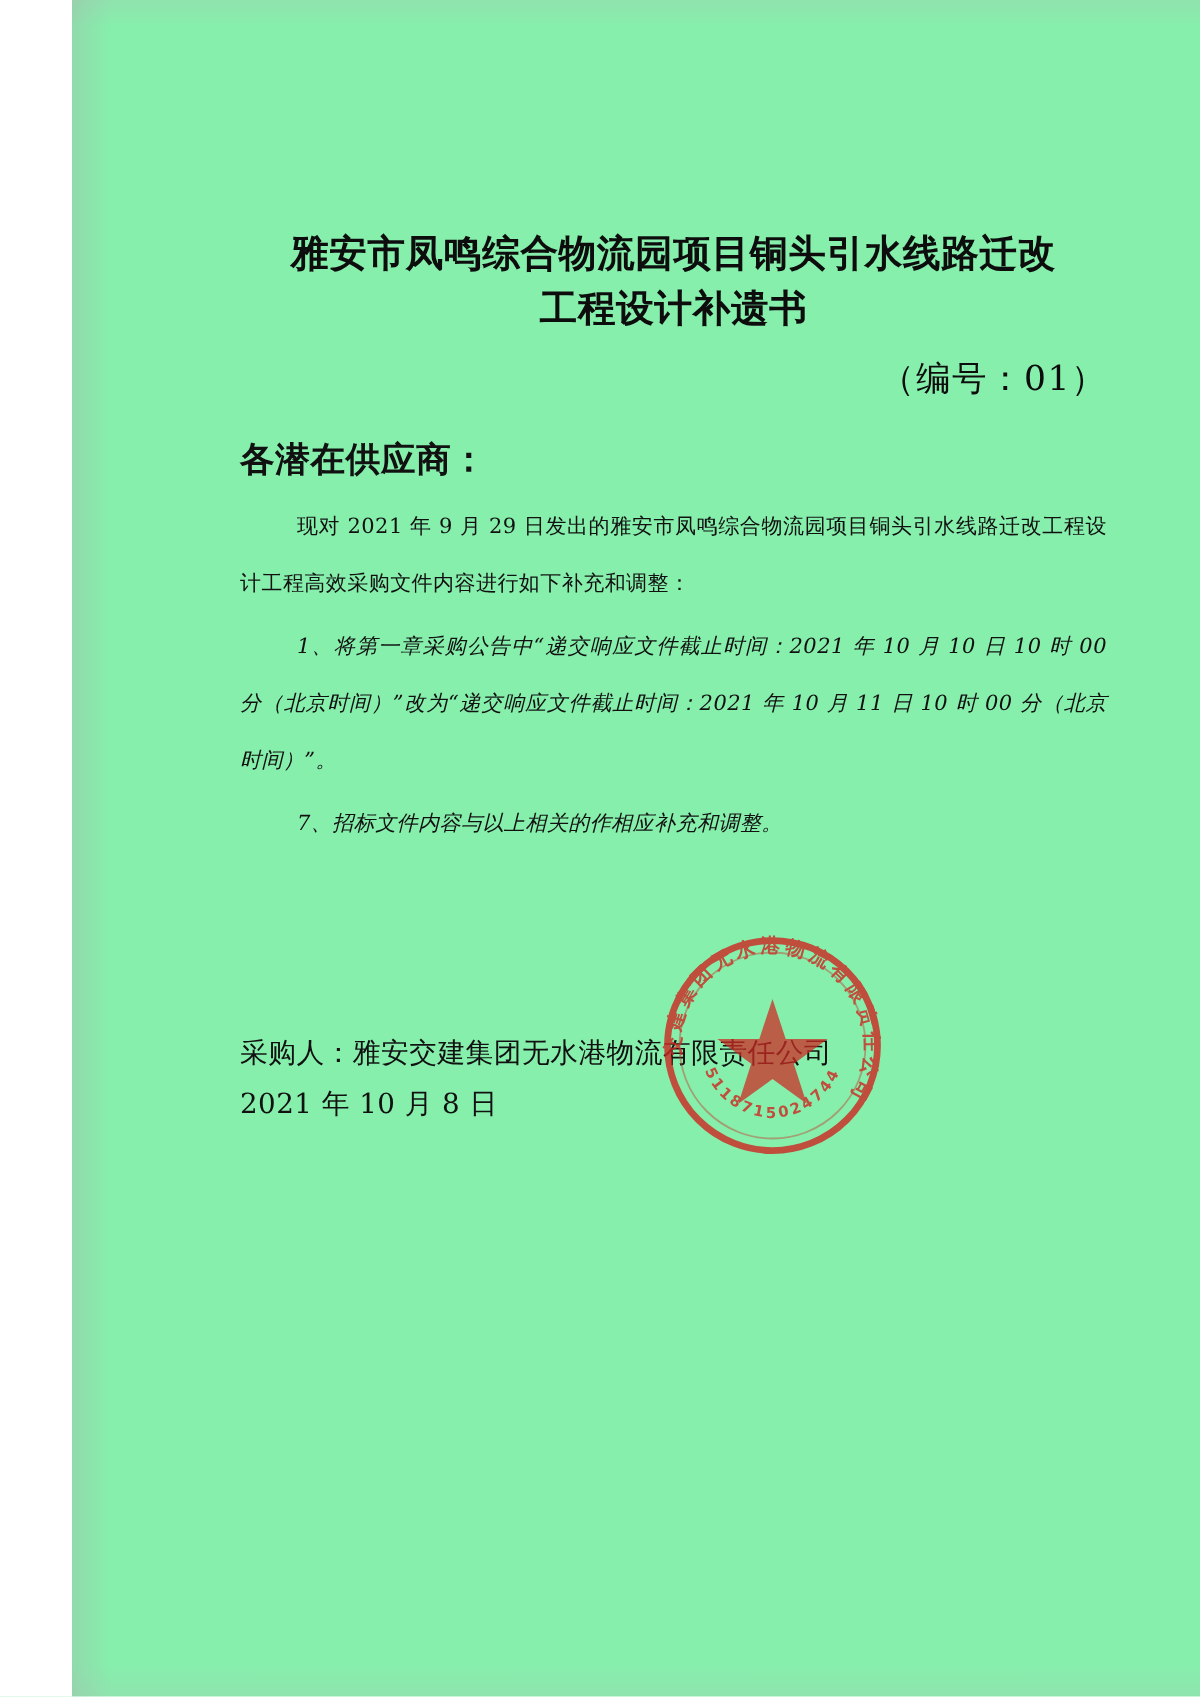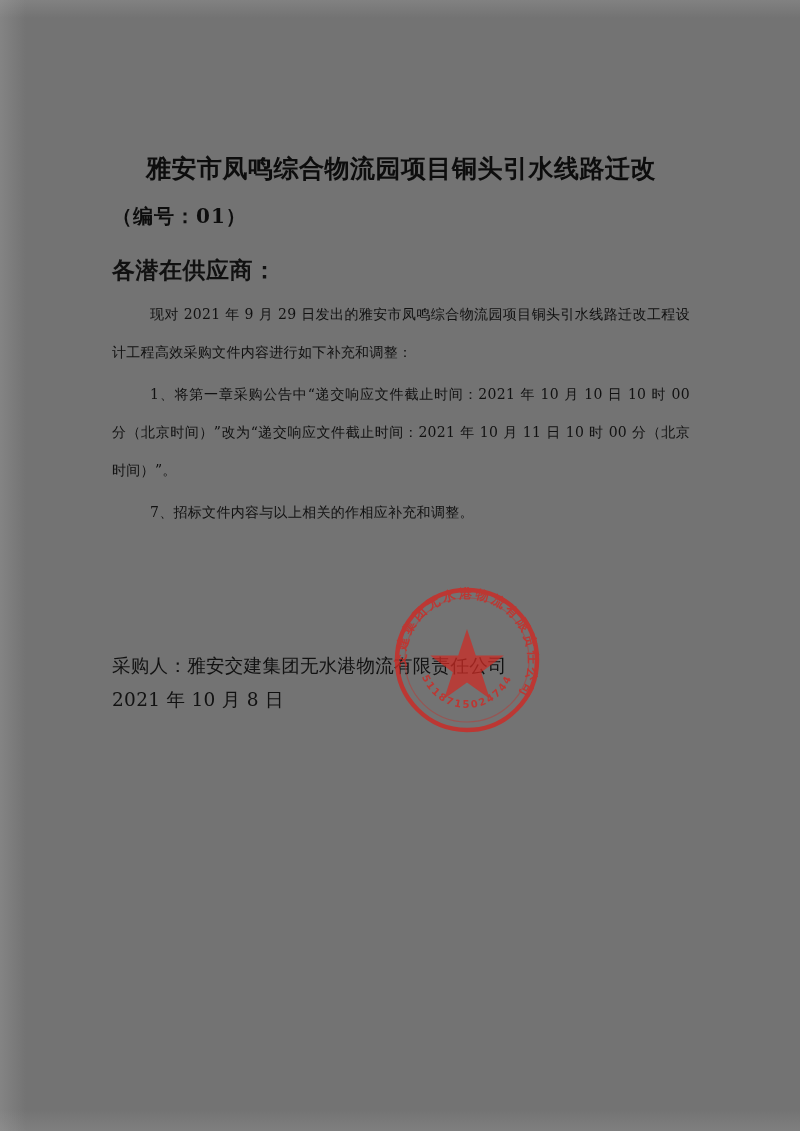--- a/index.html
+++ b/index.html
@@ -11,21 +11,22 @@
     width: 800px;
     height: 1131px;
     position: relative;
     overflow: hidden;
     font-family: "DejaVu Serif", "Liberation Serif", serif;
     color: #111111;
   }
   .page {
     position: absolute;
     inset: 0;
-    background: #737373;
+    background: #86efac;
+    margin-left: 48px;
   }
   
   .scan-edge-left {
     position: absolute;
     left: 0; top: 0; bottom: 0; width: 26px;
     background: linear-gradient(to right, rgba(170,170,170,0.30), rgba(255,255,255,0));
     pointer-events: none;
   }
   .scan-edge-top {
     position: absolute;
@@ -51,24 +52,24 @@
     font-family: "DejaVu Serif", "Liberation Serif", serif;
     font-weight: bold;
     font-size: 25px;
     line-height: 37px;
     text-align: center;
     letter-spacing: 0.5px;
     color: #0d0d0d;
   }
   .doc-number {
     font-family: "DejaVu Serif", "Liberation Serif", serif;
-    font-weight: bold;
-    font-size: 20px;
+    font-weight: normal;
+    font-size: 23px;
     line-height: 34px;
-    text-align: left;
+    text-align: right;
     margin-top: 12px;
     letter-spacing: 1px;
     color: #0d0d0d;
   }
 
   .salutation {
     font-weight: bold;
     font-size: 23px;
     line-height: 30px;
     margin-top: 22px;
@@ -79,20 +80,21 @@
     font-size: 14px;
     line-height: 38px;
     text-align: justify;
     text-justify: inter-ideograph;
     margin-top: 10px;
     text-indent: 38px;
     letter-spacing: 0.3px;
   }
   .para.tight {
     margin-top: 4px;
+    font-style: italic;
   }
 
   .signature {
     margin-top: 118px;
     position: relative;
   }
   .sign-line {
     font-size: 18.5px;
     line-height: 34px;
     padding-right: 14px;
@@ -127,20 +129,21 @@
 
 <div class="page">
   <div class="scan-edge-top"></div>
   <div class="scan-edge-left"></div>
   <div class="scan-edge-bottom"></div>
 
   <div class="content">
 
     <div class="doc-title">
       <div>雅安市凤鸣综合物流园项目铜头引水线路迁改</div>
+      <div>工程设计补遗书</div>
     </div>
 
     <div class="doc-number">（编号：01）</div>
 
     <div class="salutation">各潜在供应商：</div>
 
     <div class="para">现对 2021 年 9 月 29 日发出的雅安市凤鸣综合物流园项目铜头引水线路迁改工程设计工程高效采购文件内容进行如下补充和调整：</div>
 
     <div class="para tight">1、将第一章采购公告中“递交响应文件截止时间：2021 年 10 月 10 日 10 时 00 分（北京时间）”改为“递交响应文件截止时间：2021 年 10 月 11 日 10 时 00 分（北京时间）”。</div>
 

